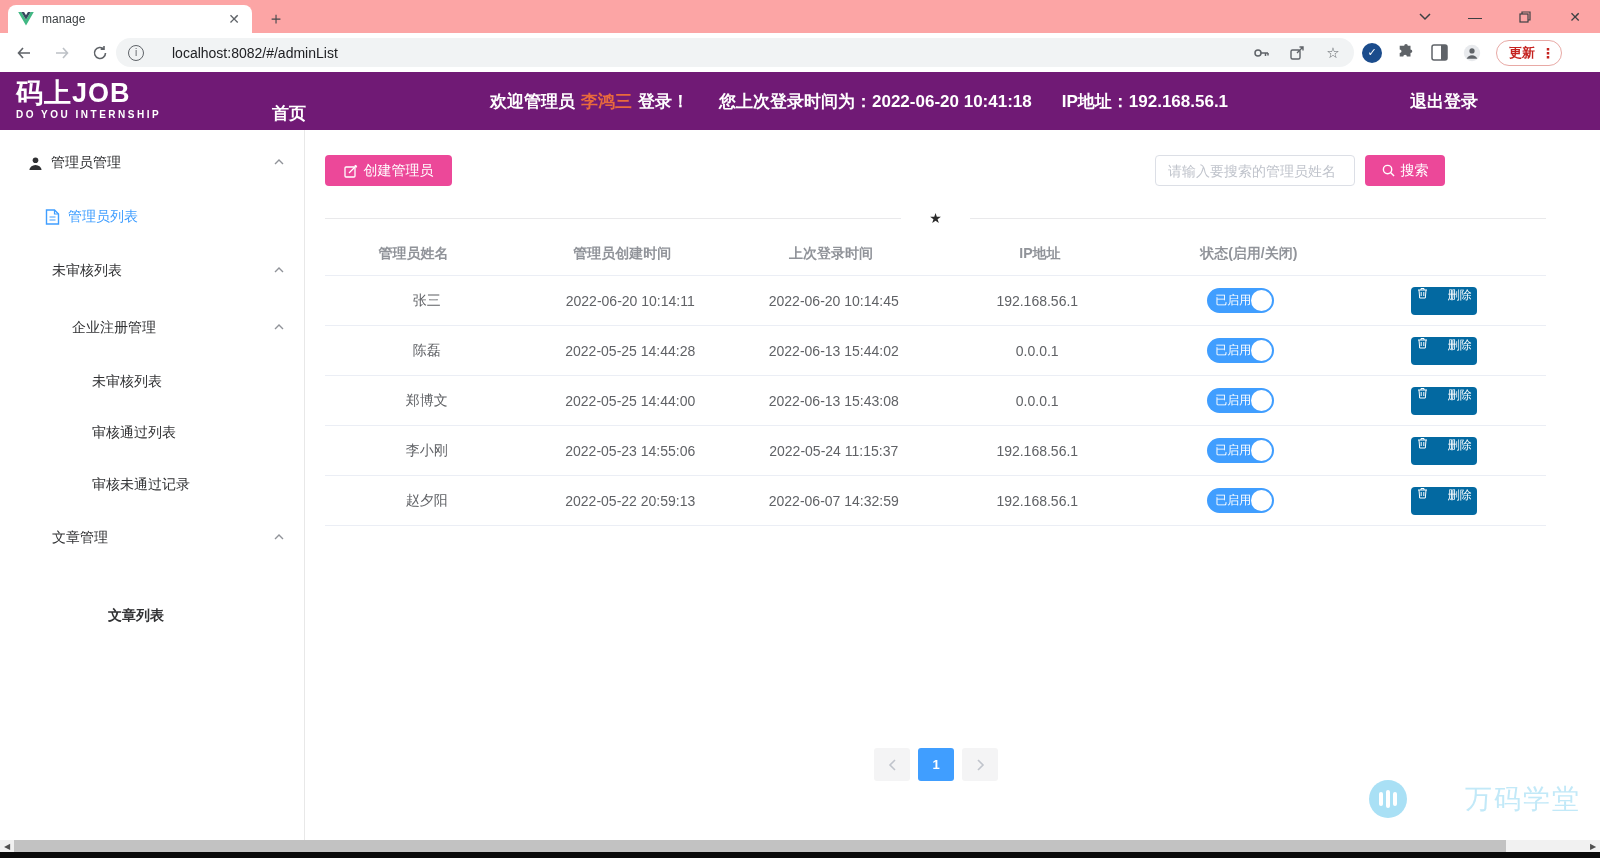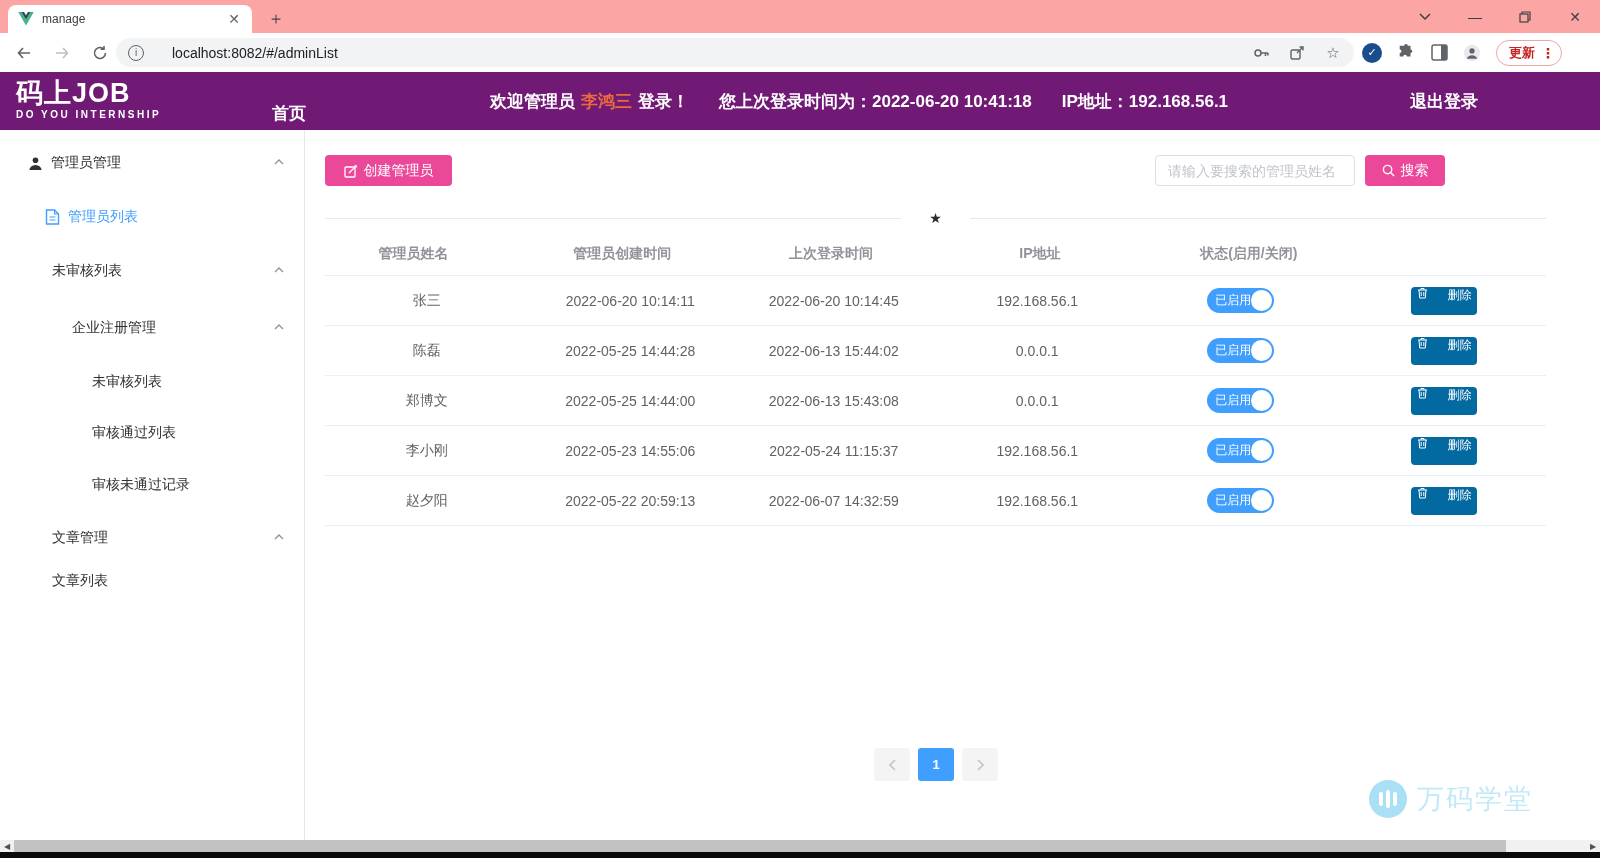--- a/index.html
+++ b/index.html
@@ -72,21 +72,21 @@
   .del-btn { background:#0369a1; color:#fff; border:none; border-radius:4px; height:28px; width:66px; font-size:12px; display:inline-flex; align-items:flex-start; justify-content:center; gap:20px; cursor:pointer; font-family:inherit; }
 
   .pager { position:absolute; left:0; top:618px; width:1260px; display:flex; justify-content:center; gap:8px; }
   .pg { width:36px; height:33px; border-radius:3px; display:flex; align-items:center; justify-content:center; font-size:13px; cursor:pointer; }
   .pg.arrow { background:#F4F4F5; color:#C0C4CC; }
   .pg.cur { background:#409EFF; color:#fff; font-weight:bold; }
 
   .watermark { position:absolute; left:1063px; top:650px; display:flex; align-items:center; gap:10px; }
   .wm-circle { width:38px; height:38px; border-radius:50%; background:#A9E0F5; display:flex; align-items:center; justify-content:center; gap:3px; }
   .wm-bar { width:4px; background:#fff; border-radius:2px; }
-  .wm-text { font-size:27px; color:#C2E9F8; letter-spacing:2px; }
+  .wm-text { font-size:27px; color:#C2E9F8; letter-spacing:2px;margin-left:48px; }
 
   
   .hscroll { position:absolute; left:0; top:840px; width:1600px; height:12px; background:#F1F1F1; }
   .hs-arrow { position:absolute; top:0; width:14px; height:12px; color:#505050; font-size:8px; display:flex; align-items:center; justify-content:center; }
   .hs-thumb { position:absolute; left:14px; top:0; width:1492px; height:12px; background:#C2C2C2; }
   .blackstrip { position:absolute; left:0; top:852px; width:1600px; height:6px; background:#0A0A0A; }
 
   svg { display:block; }
 </style>
 </head>
@@ -241,21 +241,21 @@
     <span class="lbl">审核未通过记录</span>
   </div>
   <div class="side-item noicon" style="top:388px; padding-left:52px;">
     <span class="lbl">文章管理</span>
     <span class="chev">
         <svg width="12" height="10" viewBox="0 0 12 10">
           <path d="M2 7 L6 3 L10 7" stroke="#909399" stroke-width="1.4" fill="none"></path>
         </svg>
       </span>
   </div>
-  <div class="side-item noicon" style="top:431px; padding-left:52px;">
+  <div class="side-item noicon" style="top:466px; padding-left:108px;font-weight:bold;">
     <span class="lbl">文章列表</span>
   </div>
 </div>
 
 <div class="main">
   <button class="btn-primary create-btn">
     <svg width="14" height="14" viewBox="0 0 14 14">
         <rect x="1" y="3" width="10" height="10" rx="1" stroke="#fff" stroke-width="1.3" fill="none"></rect>
         <path d="M5 9 L12.5 1.5 M10.8 1.2 l2 2" stroke="#fff" stroke-width="1.3" fill="none"></path>
       </svg>

